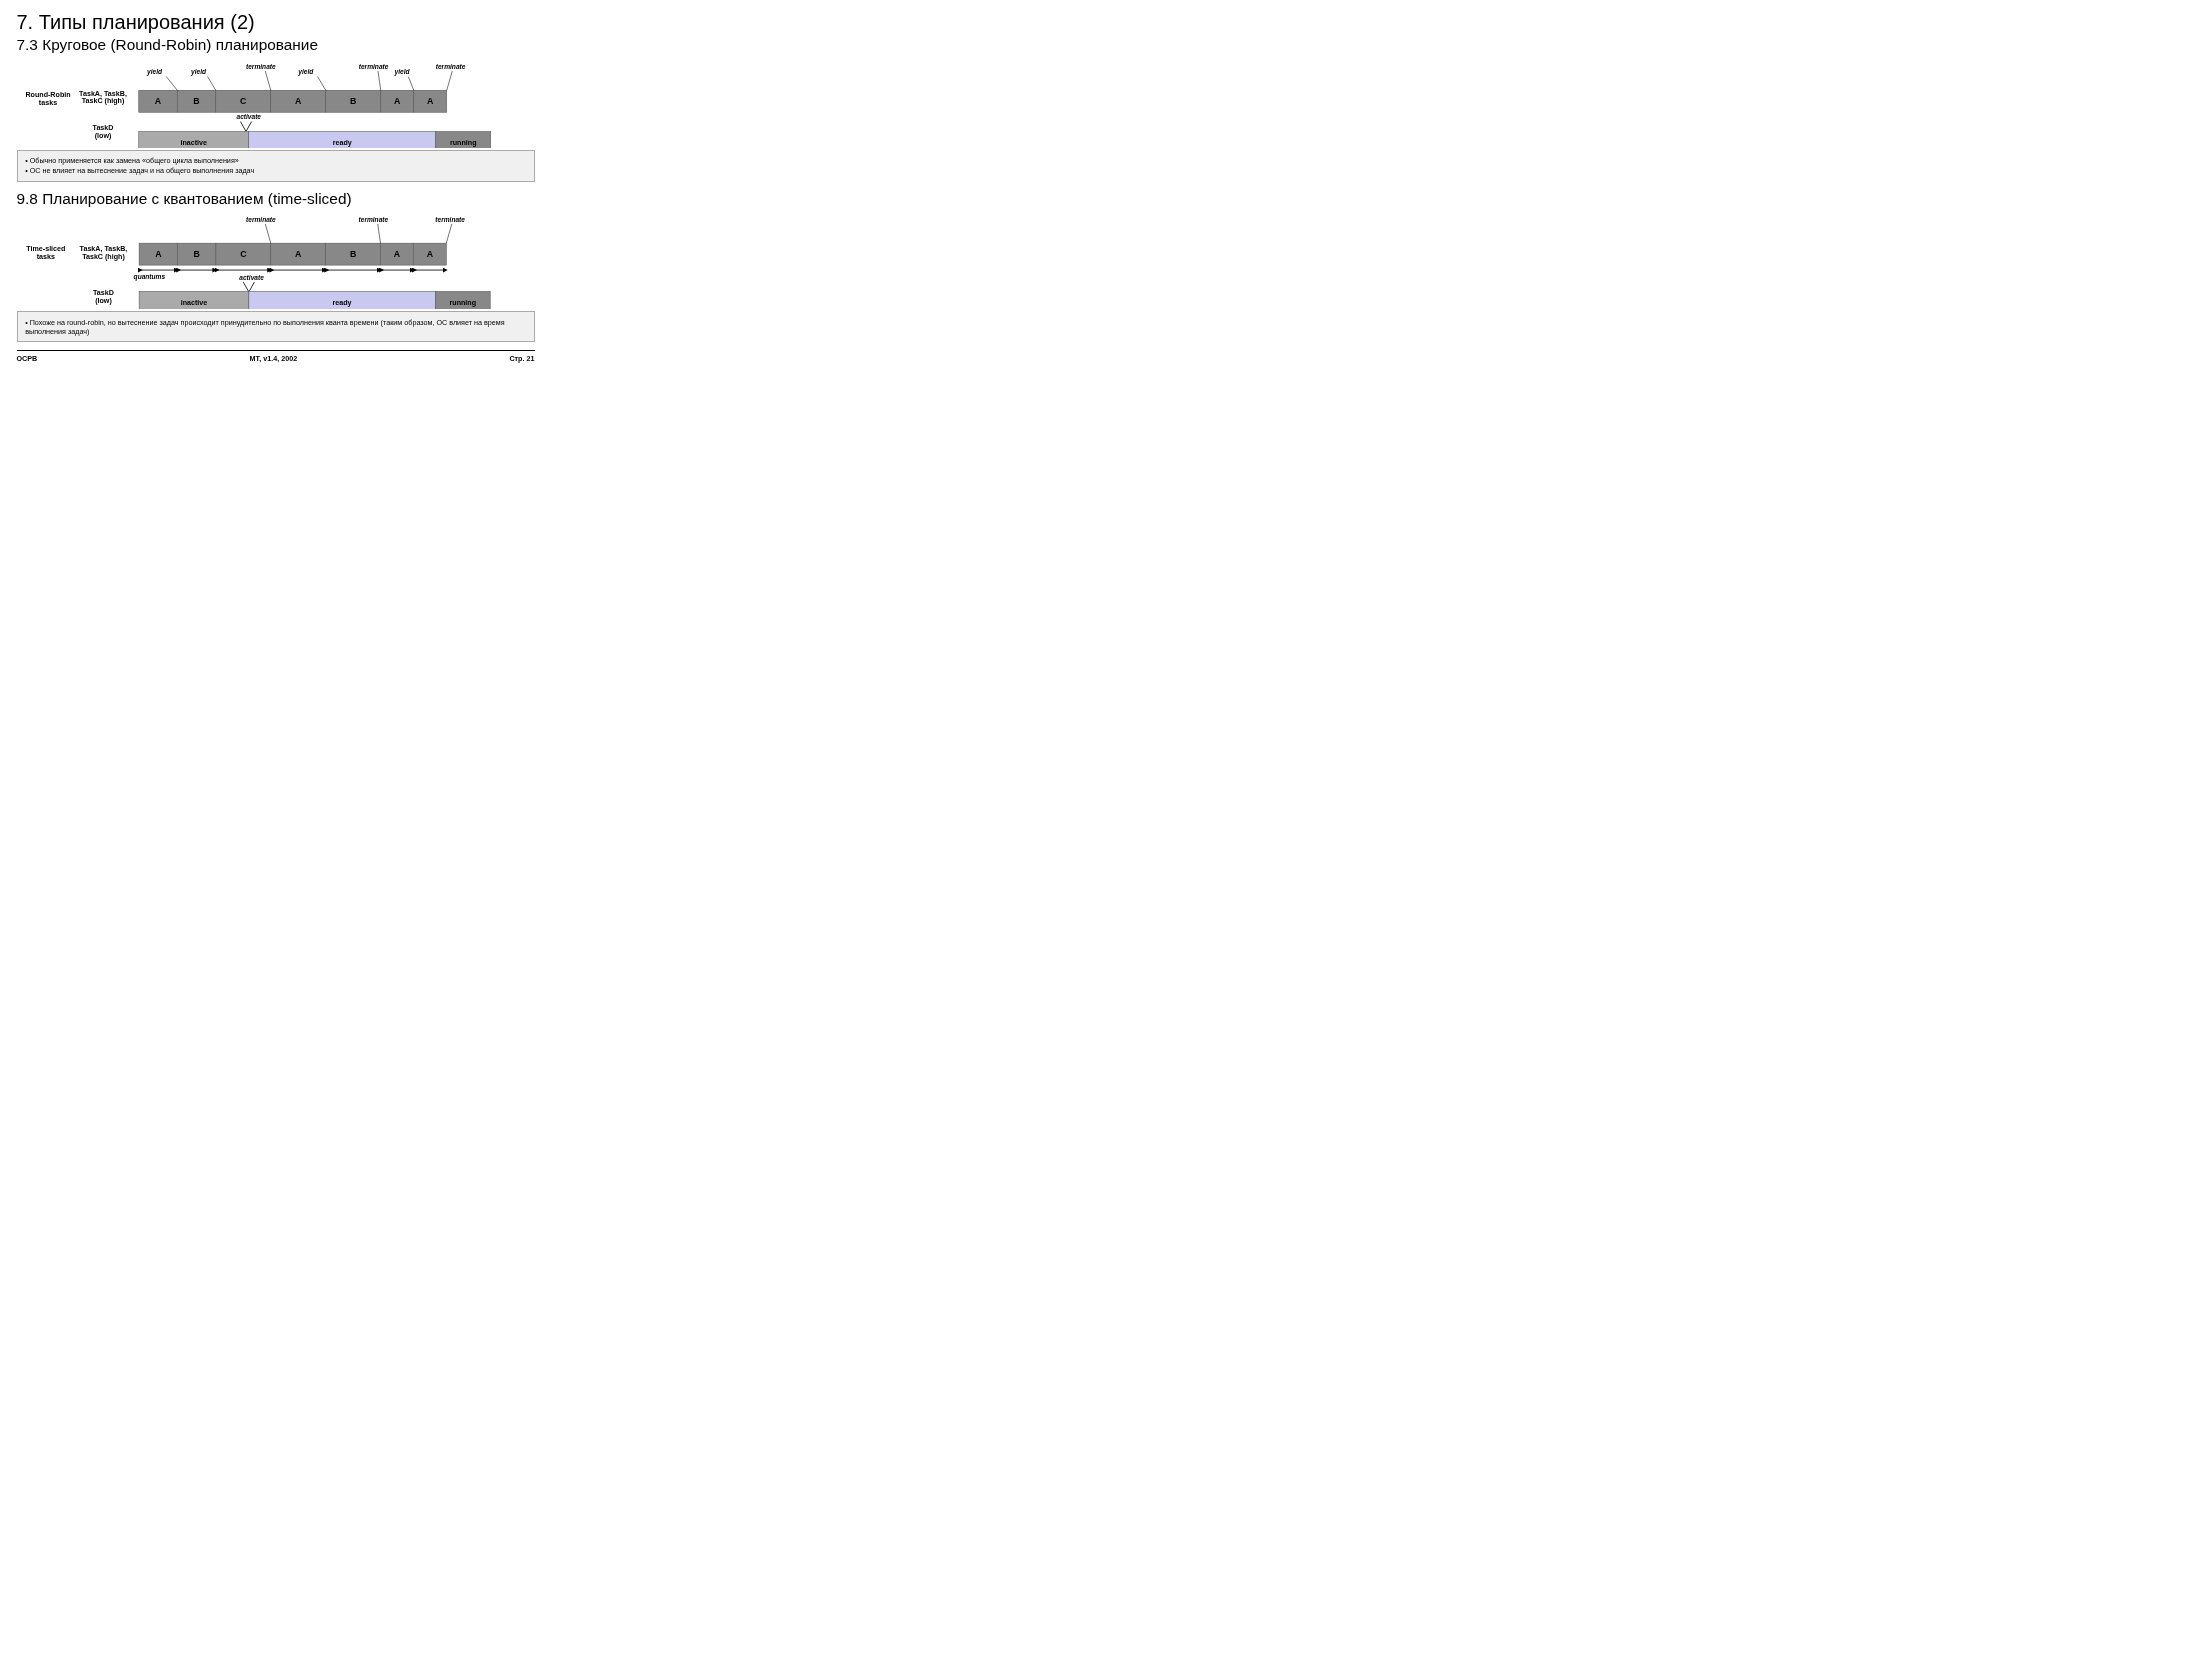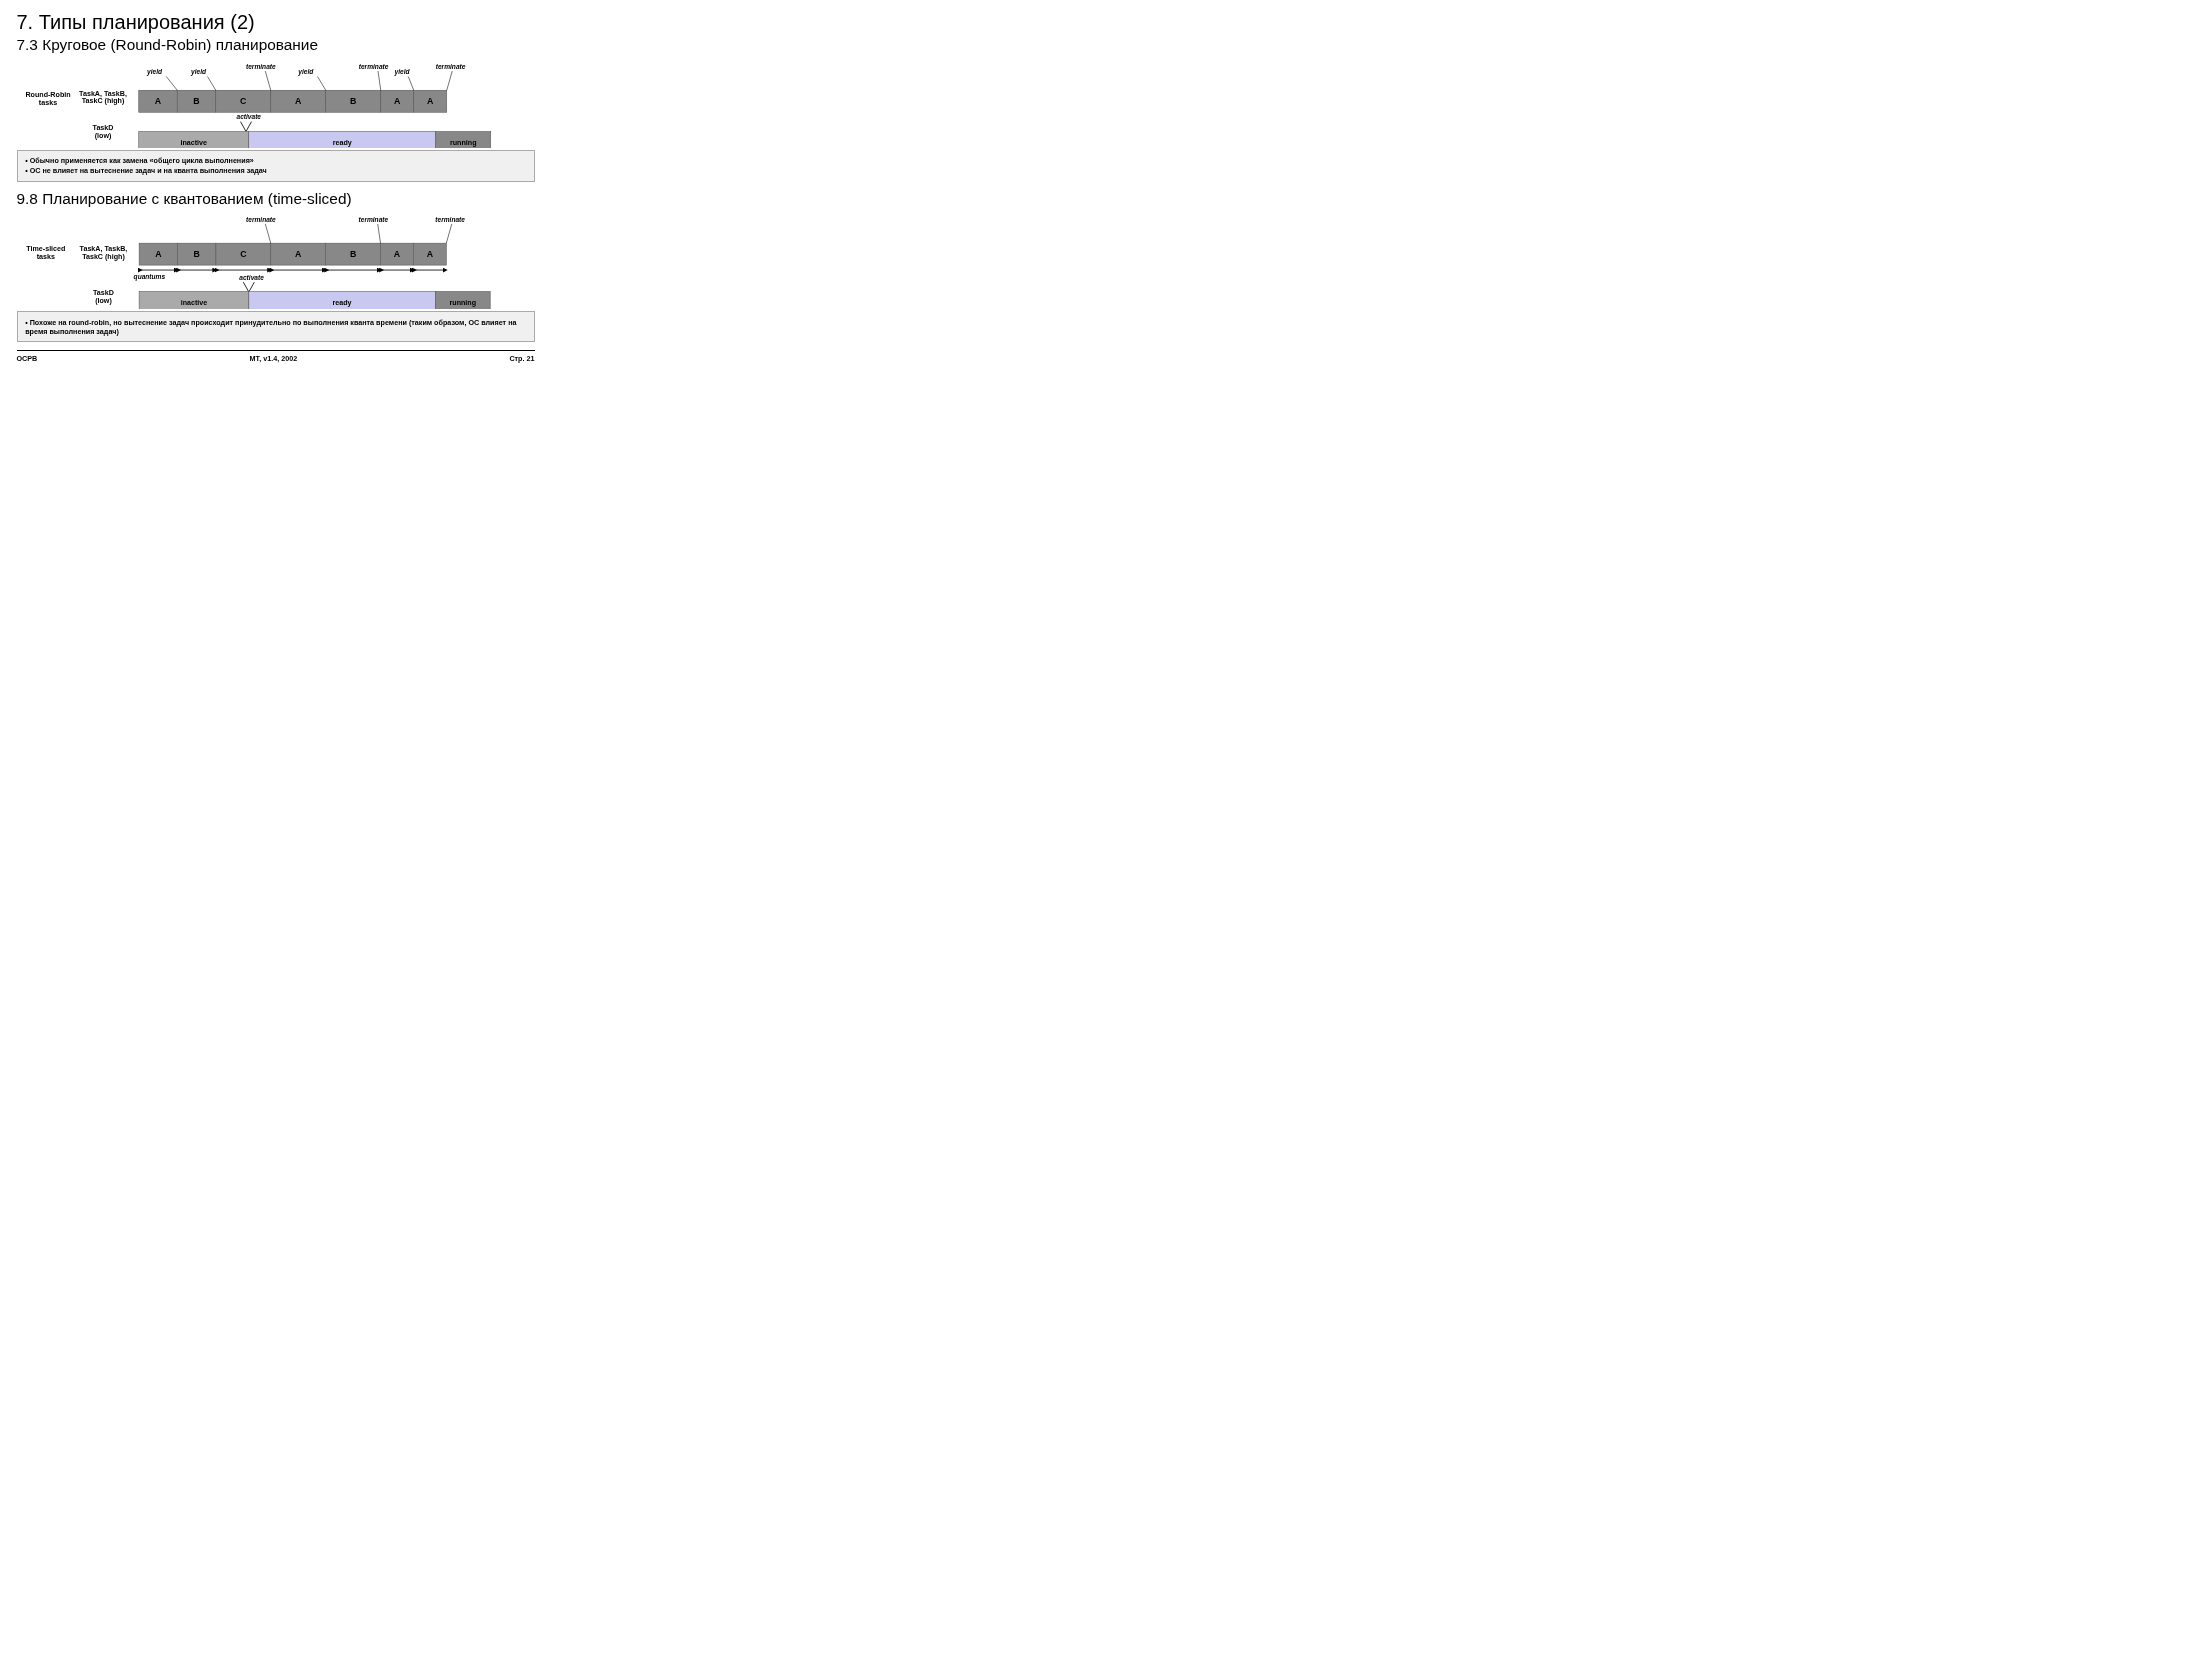--- a/index.html
+++ b/index.html
@@ -31,21 +31,21 @@
     .bullet-box {
       border: 0.6px solid #aaa;
       background: #f0f0f0;
       padding: 4.4px 7.7px;
       margin-bottom: 7.7px;
       font-size: 7.2px;
     }
 
     .bullet-box p {
       margin: 1.1px 0;
-      font-weight: bold;
+      font-weight: normal;
     }
 
     .bullet-box p::before {
       content: '• ';
     }
 
     
     .footer {
       border-top: 1.1px solid #000;
       margin-top: 0;
@@ -128,21 +128,21 @@
     <rect x="420" y="130" width="340" height="38" fill="#c8c8f0" stroke="#555" stroke-width="1"></rect>
     <text x="590" y="154" text-anchor="middle" font-weight="bold" font-size="13" font-family="Arial">ready</text>
 
     <rect x="760" y="130" width="100" height="38" fill="#888" stroke="#555" stroke-width="1"></rect>
     <text x="810" y="154" text-anchor="middle" font-weight="bold" font-size="13" font-family="Arial">running</text>
   </svg>
 </div>
 
 <div class="bullet-box">
   <p>Обычно применяется как замена «общего цикла выполнения»</p>
-  <p>ОС не влияет на вытеснение задач и на кванта выполнения задач</p>
+  <p>ОС не влияет на вытеснение задач и на общего выполнения задач</p>
 </div>
 
 <h2 class="section-title">9.8 Планирование с квантованием (time-sliced)</h2>
 
 <div>
   <svg width="524" height="96" style="display:block; margin: 0 auto 2.2px auto;font-size:13px" viewBox="0 0 950 175">
 
     <text x="50" y="70" text-anchor="middle" font-weight="bold" font-size="13" font-family="Arial">Time-sliced</text>
     <text x="50" y="84" text-anchor="middle" font-weight="bold" font-size="13" font-family="Arial">tasks</text>
 

